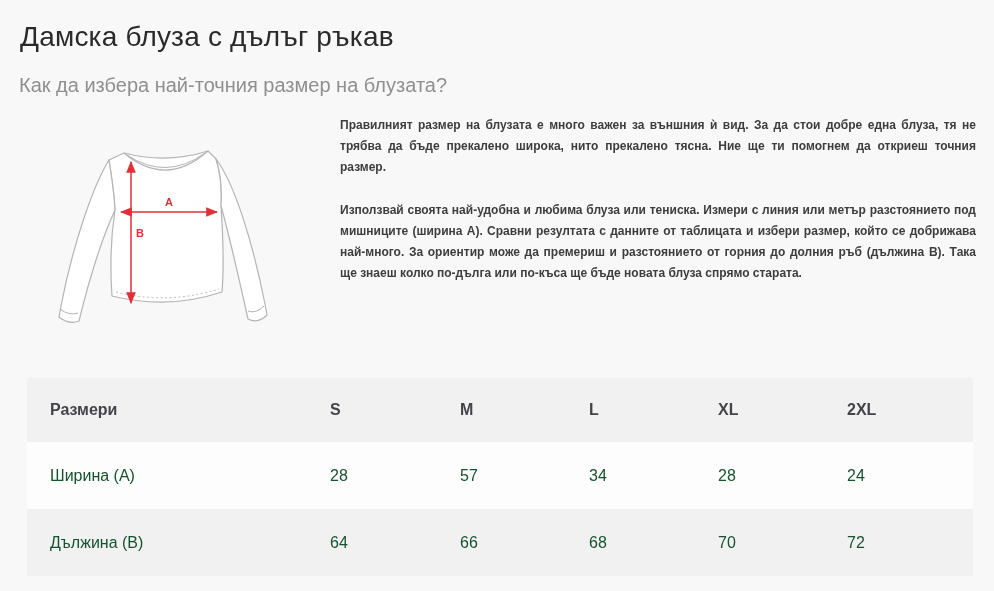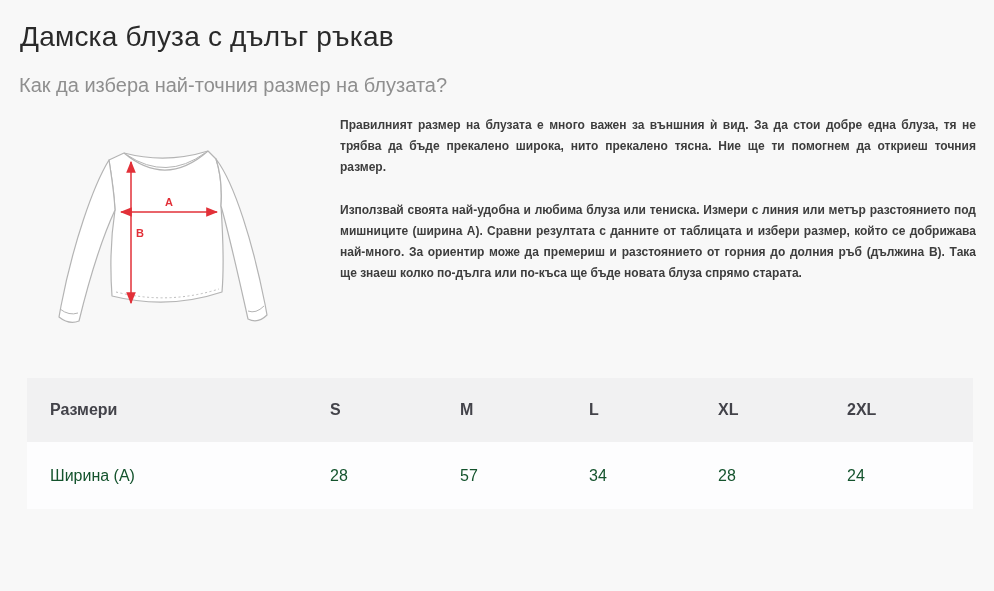--- a/index.html
+++ b/index.html
@@ -153,14 +153,22 @@
   </thead>
   <tbody>
     <tr>
       <td>Ширина (A)</td>
       <td>28</td>
       <td>57</td>
       <td>34</td>
       <td>28</td>
       <td>24</td>
     </tr>
+    <tr>
+      <td>Дължина (B)</td>
+      <td>64</td>
+      <td>66</td>
+      <td>68</td>
+      <td>70</td>
+      <td>72</td>
+    </tr>
   </tbody>
 </table>
 
 </body></html>

